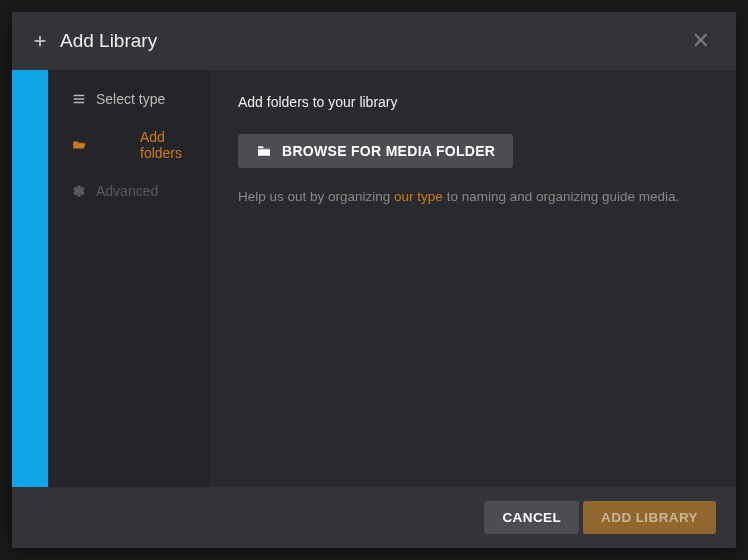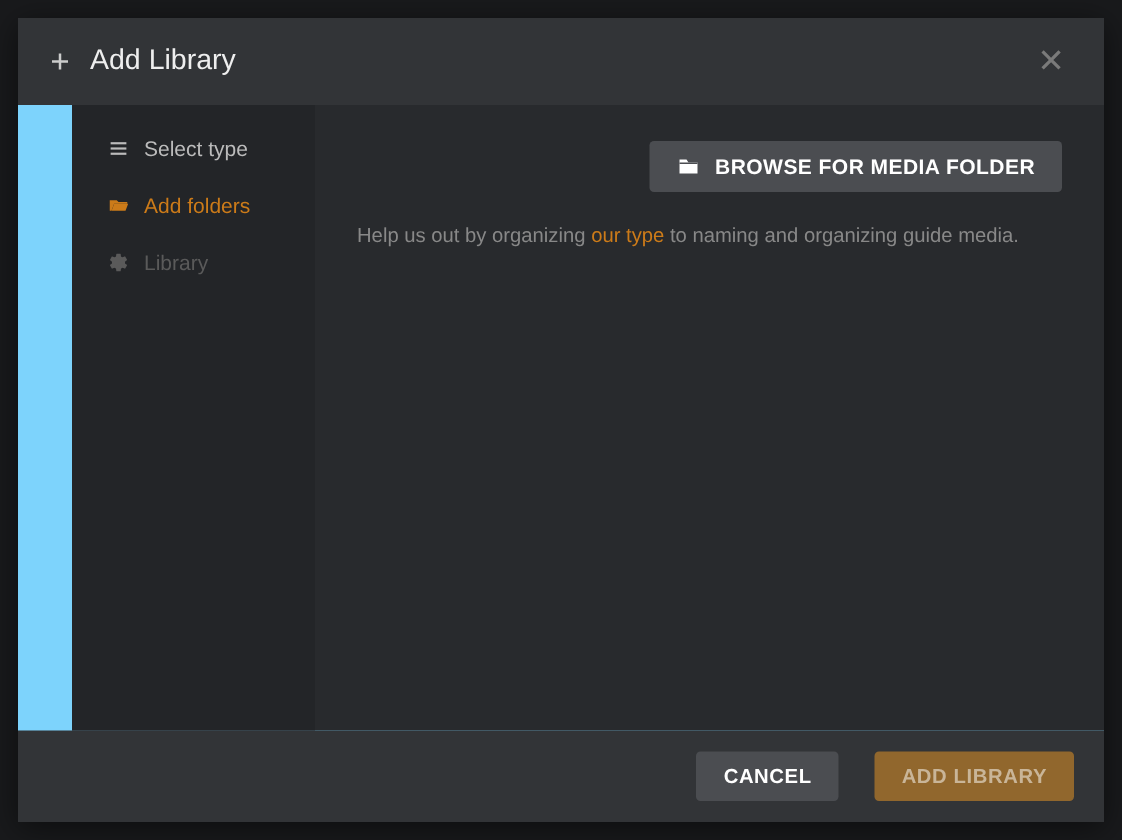--- a/index.html
+++ b/index.html
@@ -14,21 +14,21 @@
       height: 560px;
       overflow: hidden;
       color: #eee;
     }
     .modal {
       position: absolute;
       top: 12px;
       left: 12px;
       right: 12px;
       bottom: 12px;
-      background: #7dd3fc;
+      background: #0ea5e9;
       display: flex;
       flex-direction: column;
       box-shadow: 0 4px 20px rgba(0,0,0,0.5);
     }
     .modal-header {
       display: flex;
       align-items: center;
       padding: 16px 20px;
       background: #323437;
     }
@@ -71,20 +71,21 @@
     .sidebar-item {
       display: flex;
       align-items: center;
       padding: 11px 14px 11px 24px;
       font-size: 14px;
       color: #bbb;
       cursor: pointer;
     }
     .sidebar-item.active {
       color: #cc7b19;
+      gap: 44px;
     }
     .sidebar-item.disabled {
       color: #5a5a5a;
       cursor: default;
     }
     .sidebar-item .icon {
       margin-right: 10px;
       display: inline-flex;
       align-items: center;
     }
@@ -96,21 +97,21 @@
       flex: 1;
       padding: 24px 28px;
     }
     .instruction {
       font-size: 14px;
       color: #eee;
       margin-bottom: 24px;
     }
     .browse-row {
       display: flex;
-      justify-content: flex-end;
+      justify-content: flex-start;
       margin-bottom: 20px;
     }
     .browse-btn {
       display: inline-flex;
       align-items: center;
       background: #4b4d51;
       border: none;
       color: #fff;
       padding: 9px 18px;
       font-size: 14px;
@@ -132,21 +133,21 @@
       color: #888;
       line-height: 1.4;
     }
     .help-text .link {
       color: #cc7b19;
       cursor: pointer;
     }
     .modal-footer {
       display: flex;
       justify-content: flex-end;
-      gap: 24px;
+      gap: 4px;
       padding: 14px 20px;
       background: #323437;
     }
     .btn {
       border: none;
       padding: 9px 18px;
       font-size: 13.5px;
       font-weight: 700;
       letter-spacing: 0.4px;
       cursor: pointer;
@@ -197,25 +198,26 @@
           </svg>
         </span>
         <span>Add folders</span>
       </div>
       <div class="sidebar-item disabled">
         <span class="icon">
           <svg viewBox="0 0 24 24" fill="currentColor">
             <path d="M12 8.5a3.5 3.5 0 100 7 3.5 3.5 0 000-7zM19.4 13c.04-.33.06-.66.06-1s-.02-.67-.06-1l2.11-1.65c.19-.15.24-.42.12-.64l-2-3.46a.5.5 0 00-.61-.22l-2.49 1c-.52-.4-1.08-.73-1.69-.98l-.38-2.65A.49.49 0 0014 2h-4a.49.49 0 00-.49.42l-.38 2.65c-.61.25-1.17.59-1.69.98l-2.49-1a.5.5 0 00-.61.22l-2 3.46c-.12.22-.07.49.12.64L4.57 11c-.04.33-.07.66-.07 1s.03.67.07 1l-2.11 1.65c-.19.15-.24.42-.12.64l2 3.46c.12.22.39.3.61.22l2.49-1c.52.4 1.08.73 1.69.98l.38 2.65c.03.24.24.42.49.42h4c.25 0 .46-.18.49-.42l.38-2.65c.61-.25 1.17-.59 1.69-.98l2.49 1c.22.08.49 0 .61-.22l2-3.46c.12-.22.07-.49-.12-.64L19.4 13z"></path>
           </svg>
         </span>
-        <span>Library</span>
+        <span>Advanced</span>
       </div>
     </div>
 
     <div class="main">
+      <div class="instruction">Add folders to your library</div>
 
       <div class="browse-row">
         <button class="browse-btn" type="button">
           <span class="icon">
             <svg viewBox="0 0 24 24" fill="currentColor">
               <path d="M3 5 L3 19 L21 19 L21 8 L12 8 L10 5 Z"></path>
               <rect x="3" y="8" width="18" height="1.5" fill="#4b4d51"></rect>
             </svg>
           </span>
           <span>BROWSE FOR MEDIA FOLDER</span>

